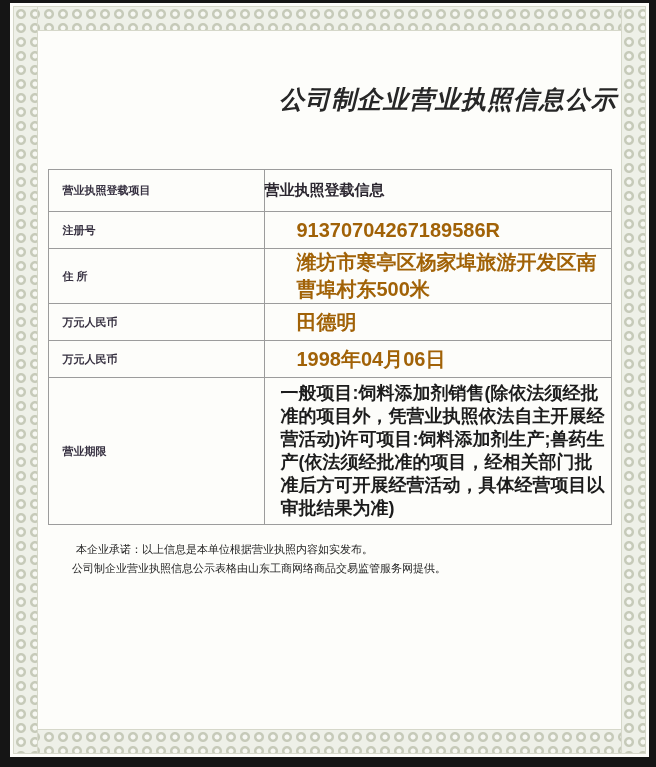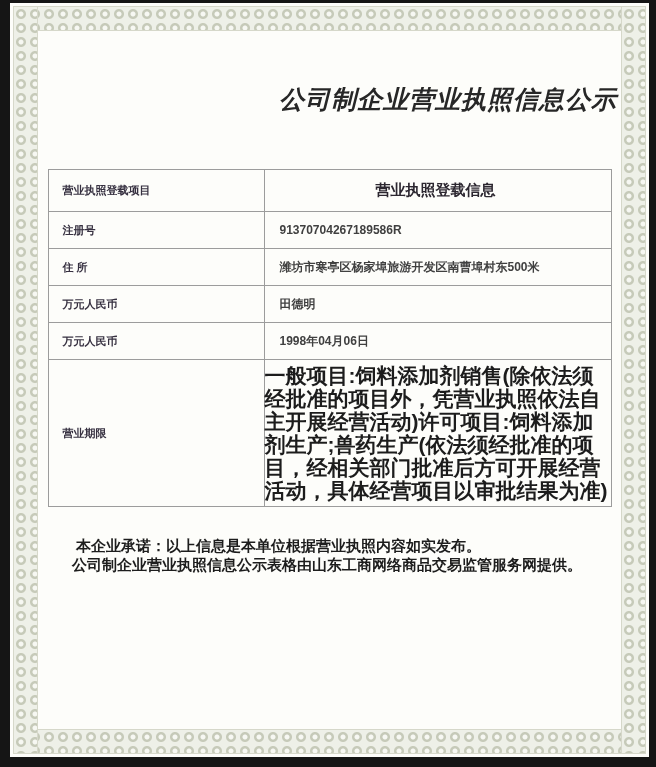--- a/index.html
+++ b/index.html
@@ -62,43 +62,43 @@
 
   td.lbl {
     height:37px;
     padding-left:14px;
     font-size:11px;
     font-weight:bold;
     color:#363040;
   }
   td.val {
     height:37px;
-    padding-left:15px;
+    padding-left:32px;
     padding-right:4px;
-    font-size:12px;
+    font-size:20px;
     font-weight:bold;
-    color:#404040;
+    color:#a16207;
   }
   tr.hdr td { height:42px; }
-  tr.hdr td.val { text-align:center; padding-left:0; font-size:15px; color:#2c2730; }
+  tr.hdr td.val { text-align:left; padding-left:0; font-size:15px; color:#2c2730; }
   tr.scope-row td { height:114px; }
   td.val-scope {
-    padding:4px 2px 4px 0;
-    font-size:21px;
+    padding:4px 2px 4px 16px;
+    font-size:18px;
     line-height:23px;
     font-weight:bold;
     color:#1c1c1c;
   }
 
   .footer {
-    margin-top:29px;
+    margin-top:15px;
     padding-left:30px;
     padding-right:8px;
-    font-size:15px;
-    font-weight:bold;
+    font-size:11px;
+    font-weight:normal;
     line-height:19px;
     color:#1d1d1d;
   }
   .footer .l1 { padding-left:4px; }
 </style>
 </head>
 <body>
 
 <div class="screen">
   <div class="doc">

